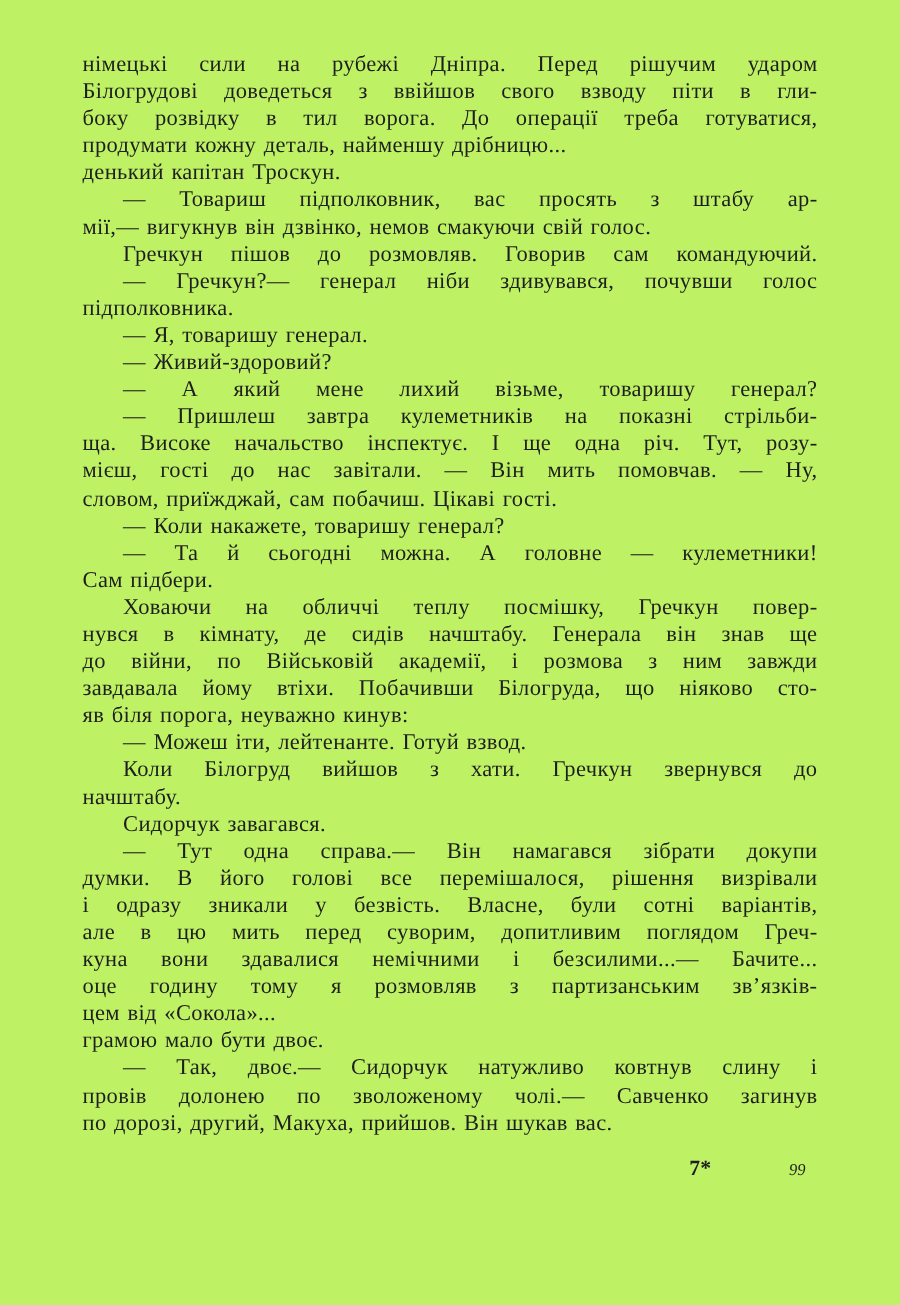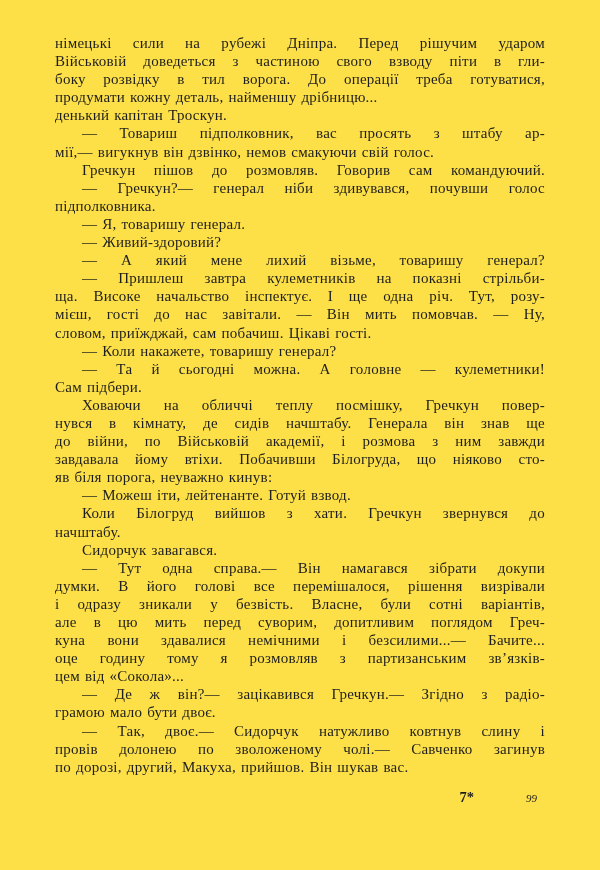--- a/index.html
+++ b/index.html
@@ -11,21 +11,21 @@
     height: 870px;
     background: #f5f4f1;
     font-family: "Liberation Serif", "DejaVu Serif", serif;
     color: #1e1e1e;
     overflow: hidden;
   }
   .page {
     position: relative;
     width: 600px;
     height: 870px;
-    background: #fde047;
+    background: #bef264;
   }
   .text-column {
     position: absolute;
     left: 55px;
     top: 34px;
     width: 490px;
   }
   .line {
     font-size: 15px;
     line-height: 18.1px;
@@ -60,21 +60,21 @@
     font-size: 11px;
   }
 </style>
 </head>
 <body>
 
 <div class="page">
   <div class="text-column">
     <div>
         <div class="line">німецькі сили на рубежі Дніпра. Перед рішучим ударом</div>
-        <div class="line">Військовій доведеться з частиною свого взводу піти в гли-</div>
+        <div class="line">Білогрудові доведеться з ввійшов свого взводу піти в гли-</div>
         <div class="line">боку розвідку в тил ворога. До операції треба готуватися,</div>
         <div class="line last">продумати кожну деталь, найменшу дрібницю...</div>
         <div class="line last">денький капітан Троскун.</div>
         <div class="line indent">— Товариш підполковник, вас просять з штабу ар-</div>
         <div class="line last">мії,— вигукнув він дзвінко, немов смакуючи свій голос.</div>
         <div class="line indent">Гречкун пішов до розмовляв. Говорив сам командуючий.</div>
         <div class="line indent">— Гречкун?— генерал ніби здивувався, почувши голос</div>
         <div class="line last">підполковника.</div>
         <div class="line indent last">— Я, товаришу генерал.</div>
         <div class="line indent last">— Живий-здоровий?</div>
@@ -95,21 +95,20 @@
         <div class="line indent">Коли Білогруд вийшов з хати. Гречкун звернувся до</div>
         <div class="line last">начштабу.</div>
         <div class="line indent last">Сидорчук завагався.</div>
         <div class="line indent">— Тут одна справа.— Він намагався зібрати докупи</div>
         <div class="line">думки. В його голові все перемішалося, рішення визрівали</div>
         <div class="line">і одразу зникали у безвість. Власне, були сотні варіантів,</div>
         <div class="line">але в цю мить перед суворим, допитливим поглядом Греч-</div>
         <div class="line">куна вони здавалися немічними і безсилими...— Бачите...</div>
         <div class="line">оце годину тому я розмовляв з партизанським зв’язків-</div>
         <div class="line last">цем від «Сокола»...</div>
-        <div class="line indent">— Де ж він?— зацікавився Гречкун.— Згідно з радіо-</div>
         <div class="line last">грамою мало бути двоє.</div>
         <div class="line indent">— Так, двоє.— Сидорчук натужливо ковтнув слину і</div>
         <div class="line">провів долонею по зволоженому чолі.— Савченко загинув</div>
         <div class="line last">по дорозі, другий, Макуха, прийшов. Він шукав вас.</div>
       </div>
     <div class="footer">
       <span class="sig-mark">7*</span>
       <span class="page-num">99</span>
     </div>
   </div>

